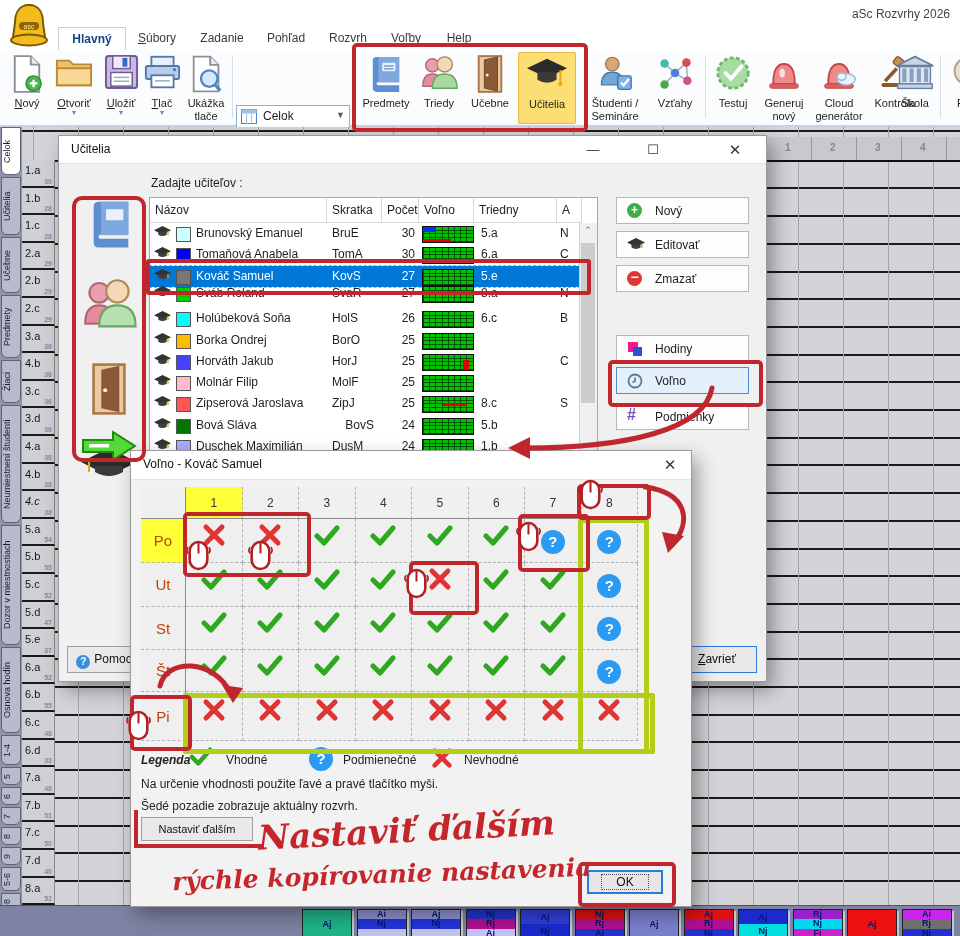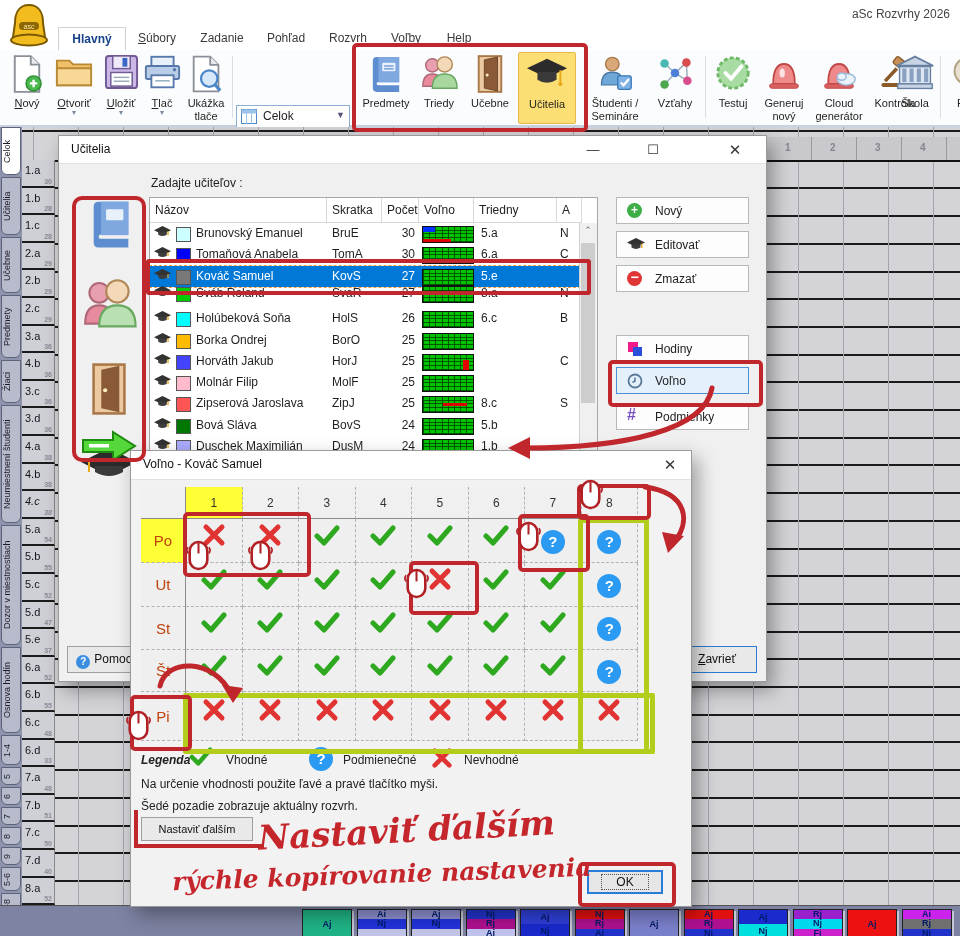--- a/index.html
+++ b/index.html
@@ -711,21 +711,21 @@
           <span class="tcell" style="left: 410px; width: 20px;">S</span>
         </div>
         <div class="trow" style="top: 216.7px;">
           <span class="tcell" style="left: 4px; width: 20px; top: 0px;"><svg width="17" height="12" viewBox="0 0 20 14">
               <polygon points="10,1 20,6 10,11 0,6" fill="#333"></polygon>
               <path d="M5 8 v3.5 q5 3 10 0 V8" fill="#3d3d3d"></path>
               <line x1="16.5" y1="7" x2="16.5" y2="12" stroke="#e0a018" stroke-width="1.4"></line>
             </svg></span>
           <span class="colorbox" style="left: 26px; background: rgb(0, 119, 0);"></span>
           <span class="tcell" style="left: 46px; width: 130px;">Bová Sláva</span>
-          <span class="tcell" style="left: 182px; width: 50px;">BovS</span>
+          <span class="tcell" style="left: 174px; width: 50px; text-align: right;">BovS</span>
           <span class="tcell" style="left: 232px; width: 33px; text-align: right;">24</span>
           <span class="vgrid" style="left: 272px;"></span>
           <span class="tcell" style="left: 331px; width: 70px;">5.b</span>
           <span class="tcell" style="left: 410px; width: 20px;"></span>
         </div>
         <div class="trow" style="top: 238px;">
           <span class="tcell" style="left: 4px; width: 20px; top: 0px;"><svg width="17" height="12" viewBox="0 0 20 14">
               <polygon points="10,1 20,6 10,11 0,6" fill="#333"></polygon>
               <path d="M5 8 v3.5 q5 3 10 0 V8" fill="#3d3d3d"></path>
               <line x1="16.5" y1="7" x2="16.5" y2="12" stroke="#e0a018" stroke-width="1.4"></line>

